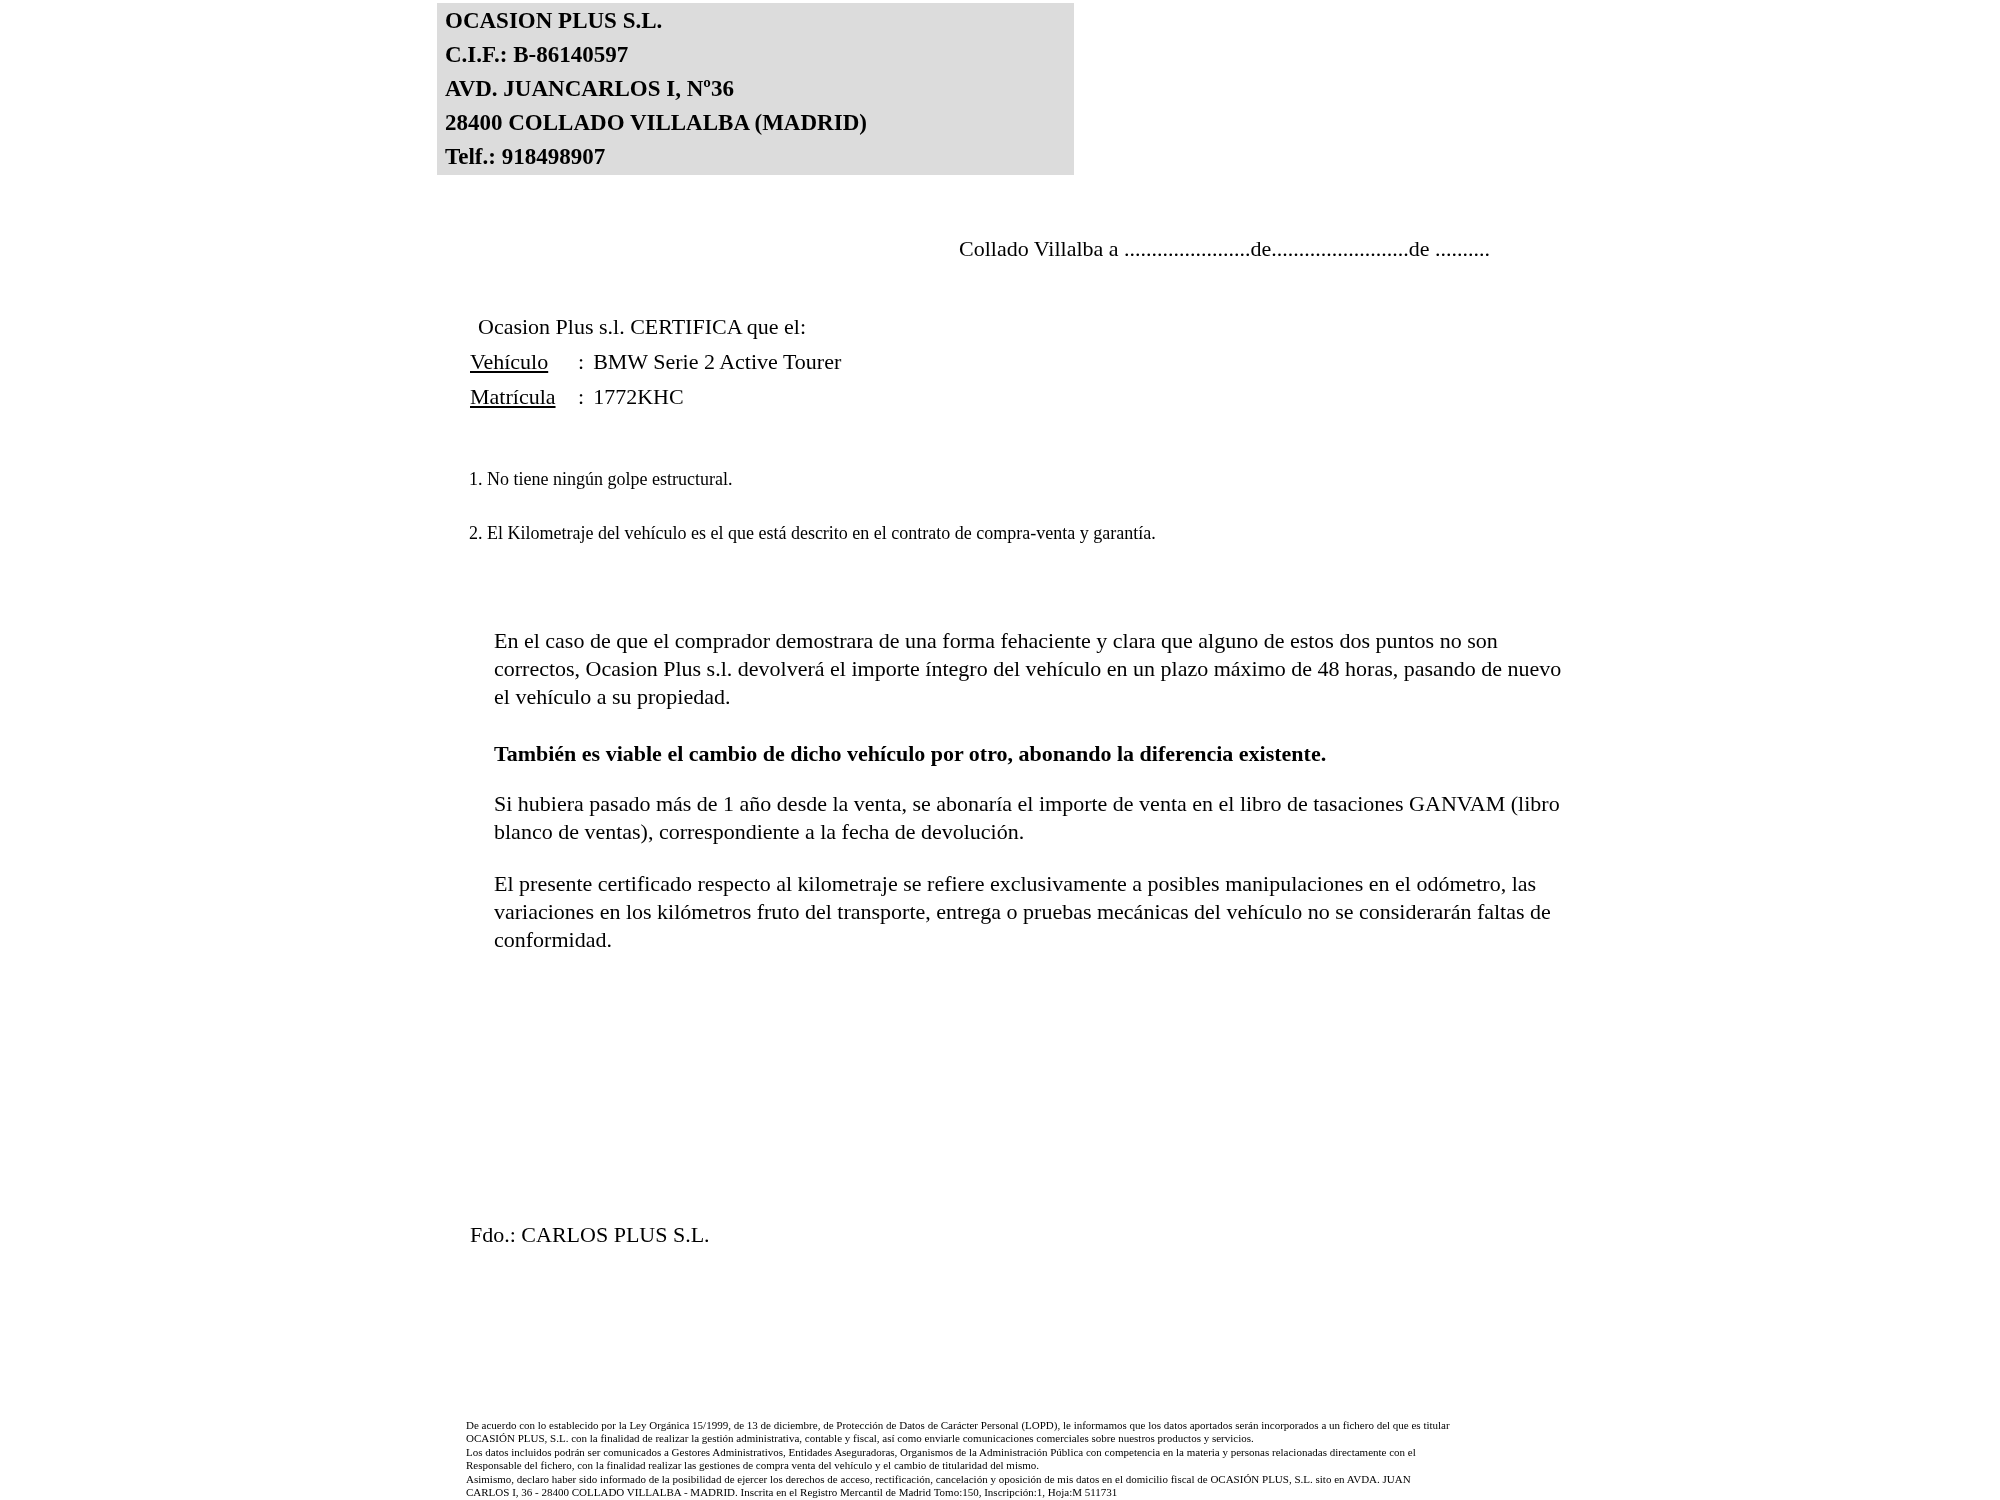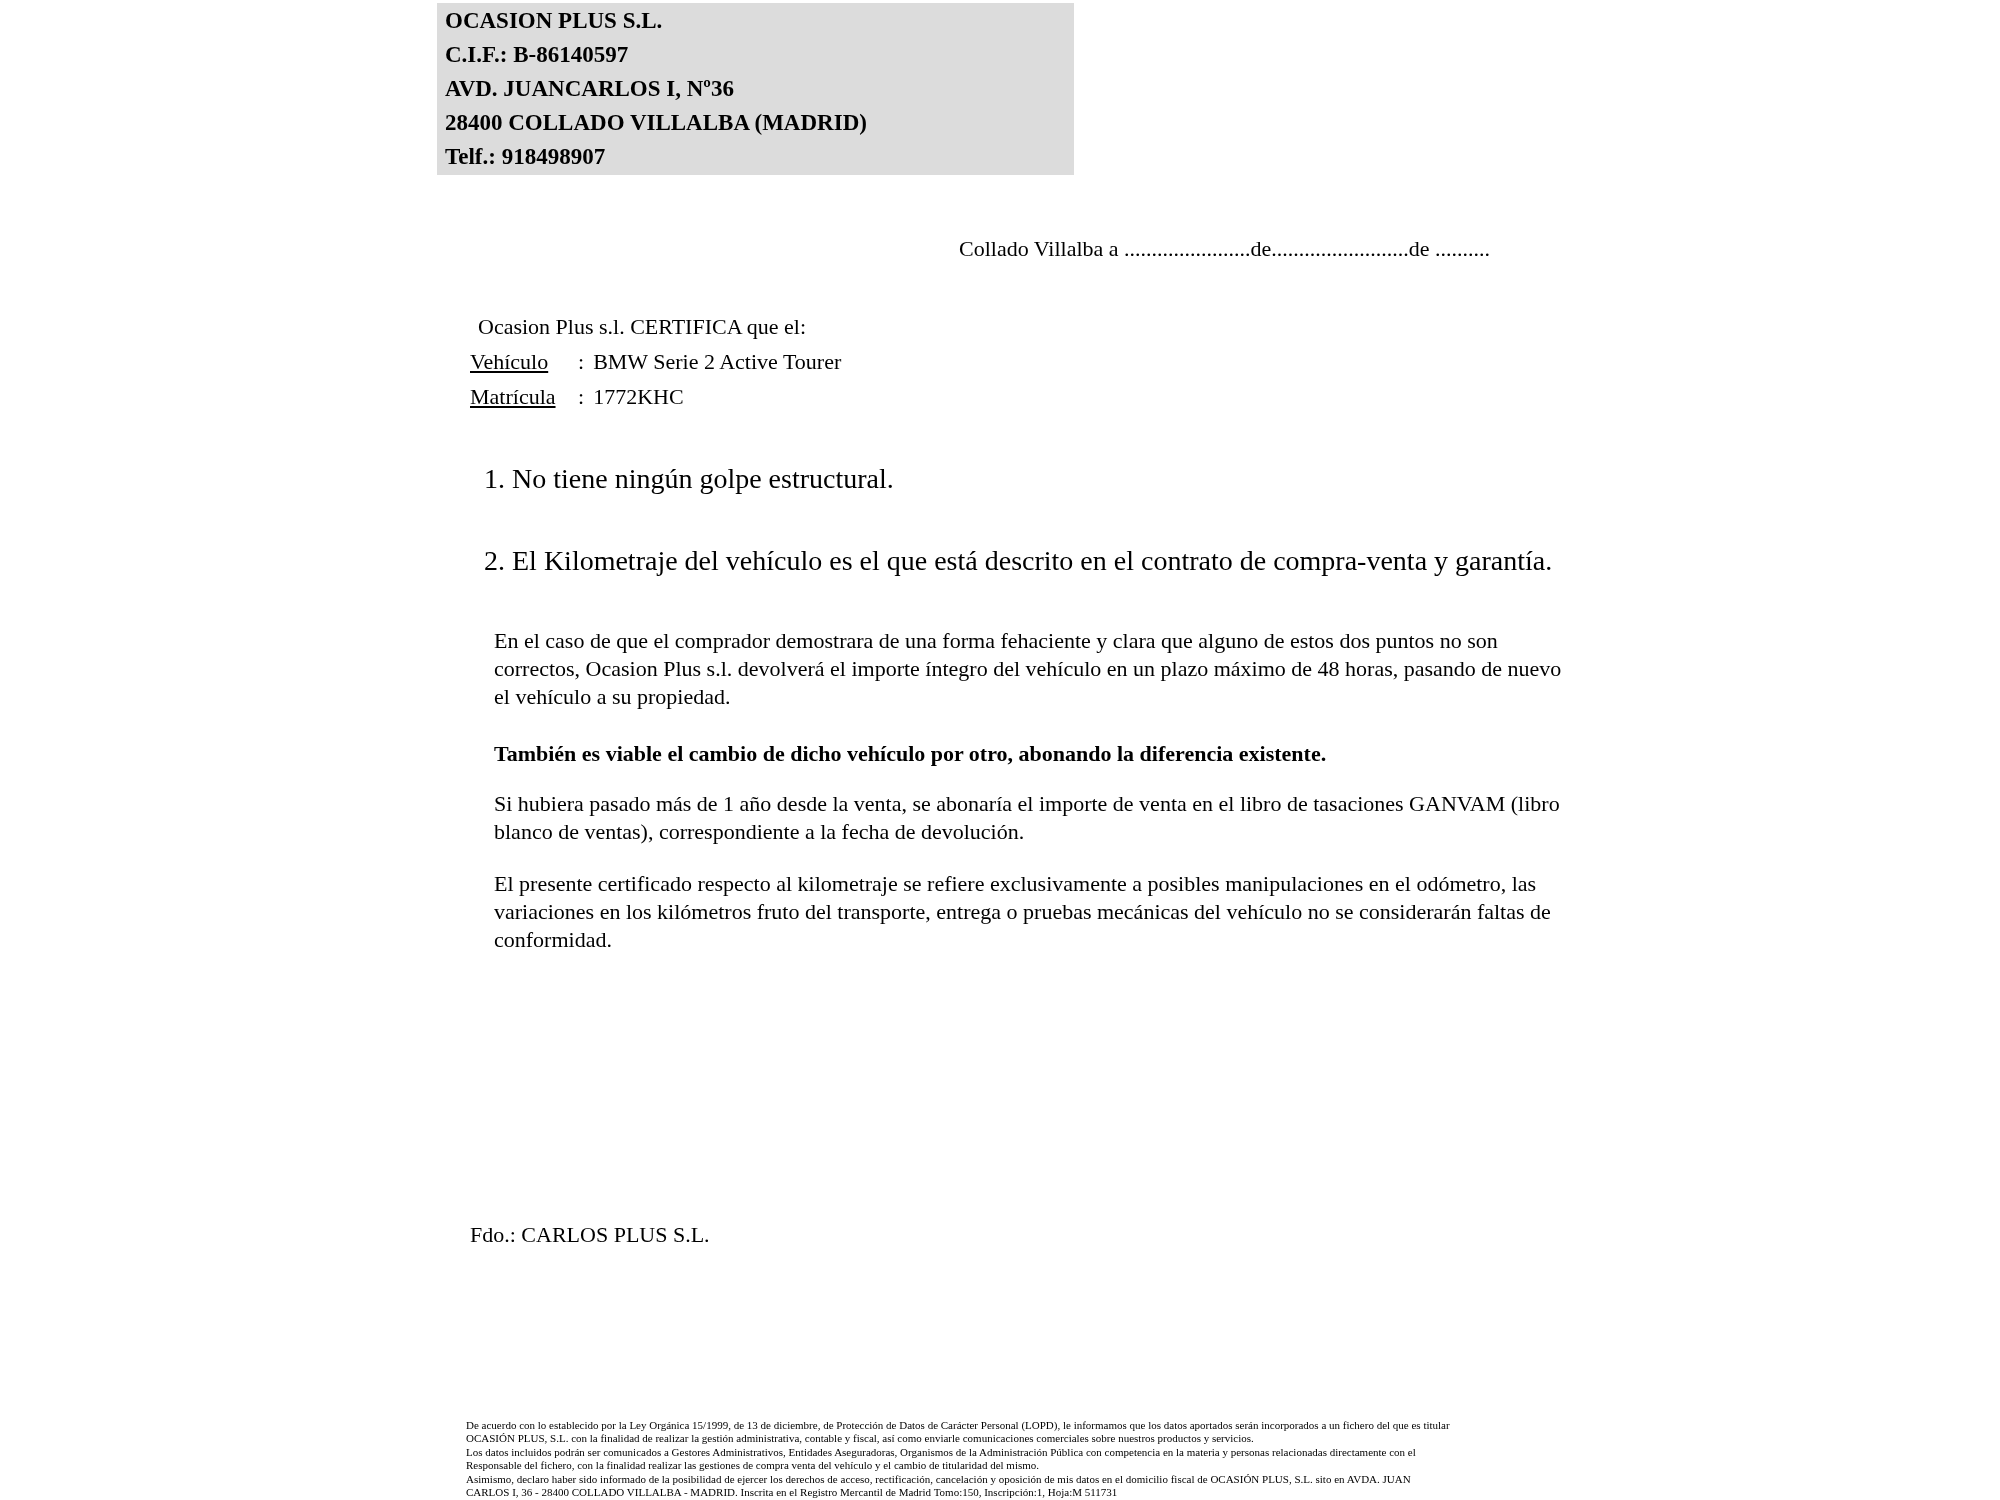--- a/index.html
+++ b/index.html
@@ -50,27 +50,27 @@
   }
   .cert-intro { padding-left:8px; white-space:nowrap; }
   .cert-row { white-space:nowrap; }
   .label-wrap { display:inline-block; width:108px; }
   .underlined { text-decoration:underline; }
   .cert-value { margin-left:9px;margin-top:42px; }
 
   
   .point {
     position:absolute;
-    left:484px;
-    font-size:28px;
+    left:469px;
+    font-size:18px;
     line-height:28px;
     white-space:nowrap;
   }
   .point-1 { top:465px; }
-  .point-2 { top:519px;margin-top:28px; }
+  .point-2 { top:519px; }
 
   
   .para {
     position:absolute;
     left:470px;
     width:1078px;
     font-size:22px;
     line-height:28px;
     text-align:left;
     margin-left:24px;

